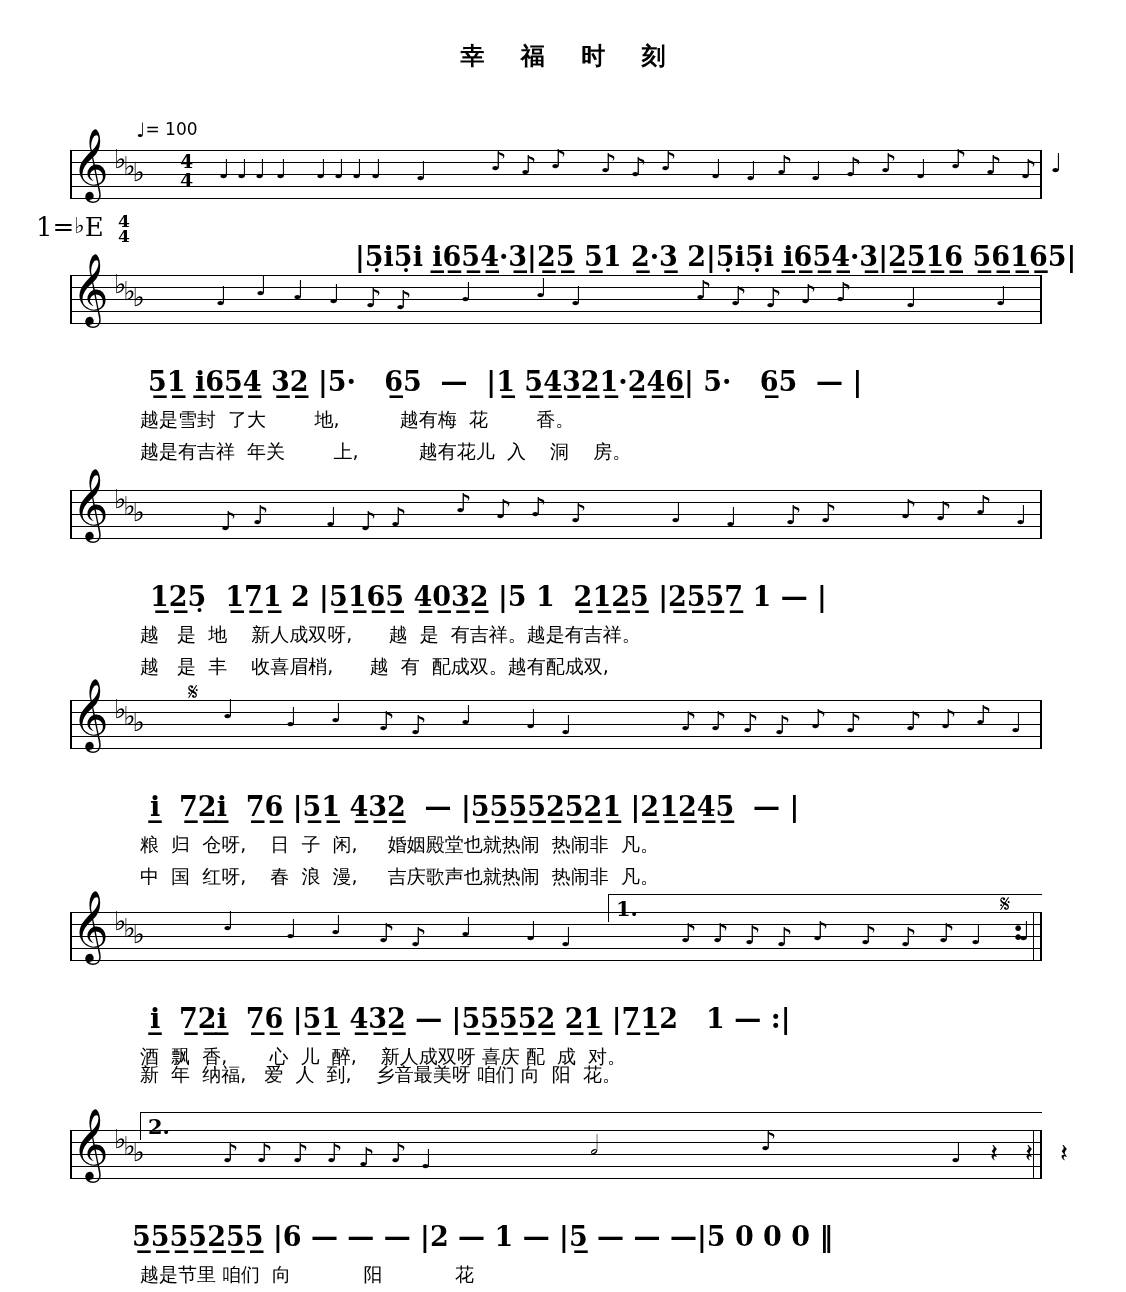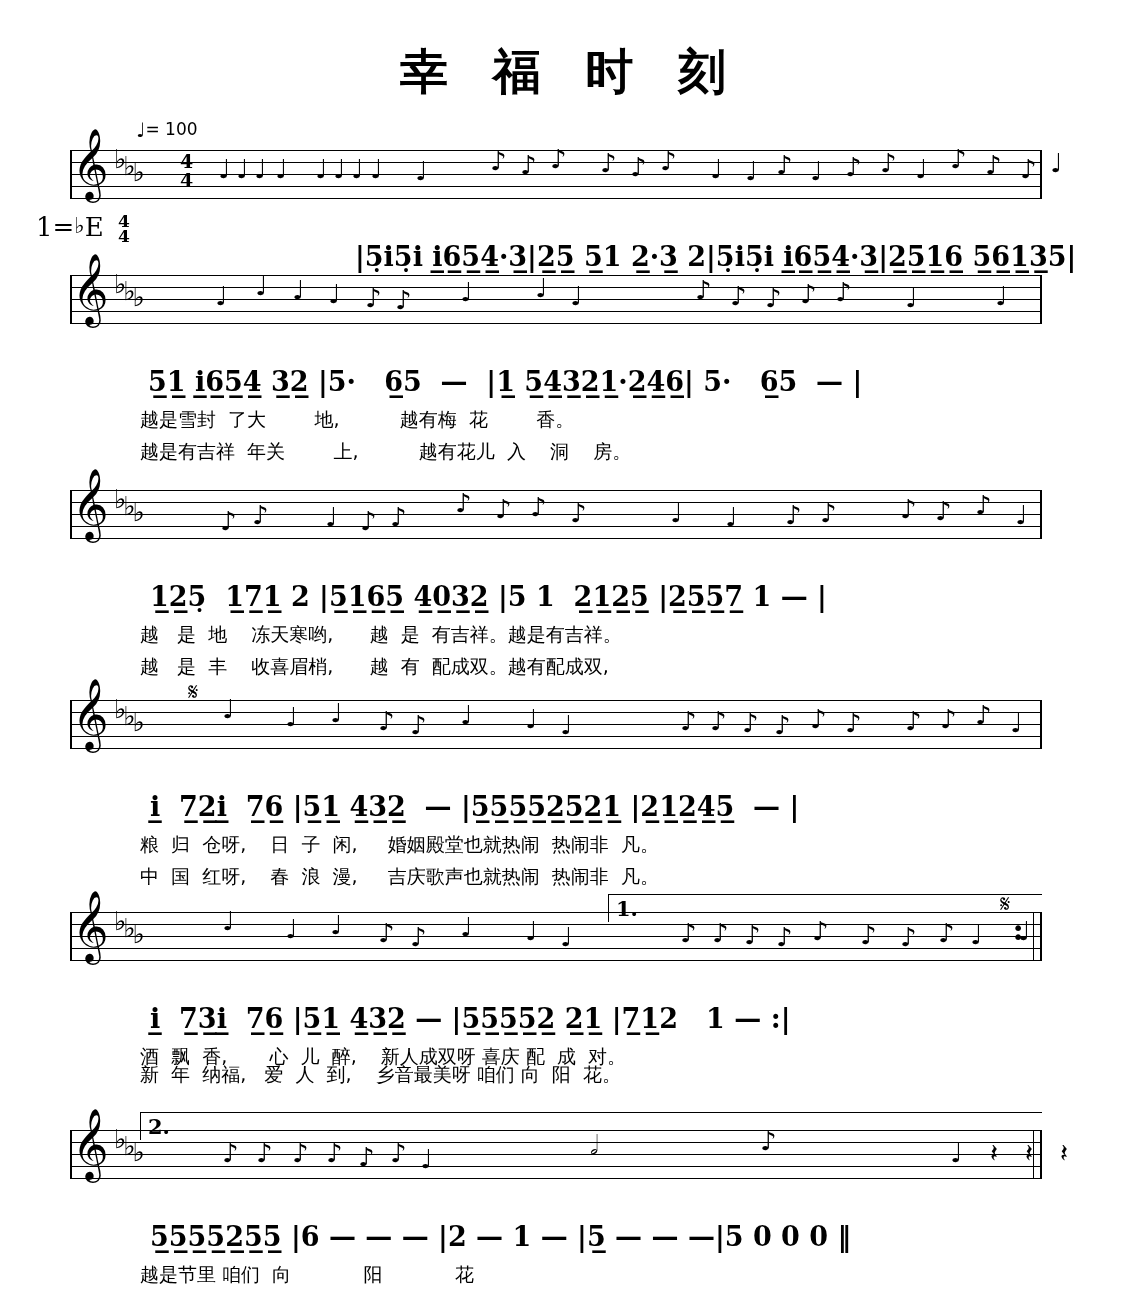--- a/index.html
+++ b/index.html
@@ -22,21 +22,21 @@
   }
 
   
   .title {
     position: absolute;
     top: 40px;
     left: 0;
     width: 1126px;
     text-align: center;
     font-family: "DejaVu Serif", serif;
-    font-size: 48px;
+    font-size: 24px;
     font-weight: bold;
     letter-spacing: 14px;
     text-indent: 14px;
   }
   .credits {
     position: absolute;
     top: 68px;
     right: 118px;
     font-family: "DejaVu Sans", sans-serif;
     font-size: 19px;
@@ -268,21 +268,21 @@
         <span class="nt" style="left:775px; top:8px;">♪</span>
         <span class="nt" style="left:810px; top:4px;">♪</span>
         <span class="nt" style="left:845px; top:10px;">♩</span>
         <span class="nt" style="left:880px; top:0px;">♪</span>
         <span class="nt" style="left:915px; top:6px;">♪</span>
         <span class="nt" style="left:950px; top:10px;">♪</span>
         <span class="nt" style="left:980px; top:4px;">♩</span>
       </div>
     </div>
     <div class="jianpu" style="top:60px;">
-      <span class="jp-seg" style="left:285px;">|5̣i5̣i i̲6̲5̲4̲·3̲|2̲5̲ 5̲1 2̲·3̲ 2|5̣i5̣i i̲6̲5̲4̲·3̲|2̲5̲1̲6̲ 5̲6̲1̲3̲5|</span>
+      <span class="jp-seg" style="left:285px;">|5̣i5̣i i̲6̲5̲4̲·3̲|2̲5̲ 5̲1 2̲·3̲ 2|5̣i5̣i i̲6̲5̲4̲·3̲|2̲5̲1̲6̲ 5̲6̲1̲6̲5|</span>
     </div>
   </div>
 
   <div class="system" style="top:275px;">
     <div class="stafflines">
       <div class="ln"></div>
         <div class="ln"></div>
         <div class="ln"></div>
         <div class="ln"></div>
         <div class="ln"></div>
@@ -352,21 +352,21 @@
         <span class="nt" style="left:830px; top:10px;">♪</span>
         <span class="nt" style="left:865px; top:12px;">♪</span>
         <span class="nt" style="left:905px; top:6px;">♪</span>
         <span class="nt" style="left:945px; top:16px;">♩</span>
       </div>
     </div>
     <div class="jianpu" style="top:60px;">
       <span class="jp-seg" style="left:80px;">1̲2̲5̣  1̲7̲1̲ 2 |5̲1̲6̲5̲ 4̲0̲3̲2̲ |5 1  2̲1̲2̲5̲ |2̲5̲5̲7̲ 1 — |</span>
     </div>
     <div class="lyrics" style="top:110px;">
-      <span class="ly-seg" style="left:70px;">越   是  地    冻天寒哟,      越  是  有吉祥。越是有吉祥。</span>
+      <span class="ly-seg" style="left:70px;">越   是  地    新人成双呀,      越  是  有吉祥。越是有吉祥。</span>
     </div>
     <div class="lyrics" style="top:142px;">
       <span class="ly-seg" style="left:70px;">越   是  丰    收喜眉梢,      越  有  配成双。越有配成双,</span>
     </div>
   </div>
 
   <div class="system" style="top:700px;">
     <div class="stafflines">
       <div class="ln"></div>
         <div class="ln"></div>
@@ -447,21 +447,21 @@
         <span class="nt" style="left:706px; top:16px;">♪</span>
         <span class="nt" style="left:742px; top:10px;">♪</span>
         <span class="nt" style="left:790px; top:14px;">♪</span>
         <span class="nt" style="left:830px; top:16px;">♪</span>
         <span class="nt" style="left:868px; top:12px;">♪</span>
         <span class="nt" style="left:900px; top:14px;">♩</span>
         <span class="nt" style="left:948px; top:10px;">♩</span>
       </div>
     </div>
     <div class="jianpu" style="top:60px;">
-      <span class="jp-seg" style="left:80px;">i̲  7̲3̲i̲  7̲6̲ |5̲1̲ 4̲3̲2̲ — |5̲5̲5̲5̲2̲ 2̲1̲ |7̲1̲2   1 — :|</span>
+      <span class="jp-seg" style="left:80px;">i̲  7̲2̲i̲  7̲6̲ |5̲1̲ 4̲3̲2̲ — |5̲5̲5̲5̲2̲ 2̲1̲ |7̲1̲2   1 — :|</span>
     </div>
     <div class="lyrics" style="top:110px;">
       <span class="ly-seg" style="left:70px;">酒  飘  香,       心  儿  醉,    新人成双呀 喜庆 配  成  对。</span>
     </div>
     <div class="lyrics" style="top:128px;">
       <span class="ly-seg" style="left:70px;">新  年  纳福,   爱  人  到,    乡音最美呀 咱们 向  阳  花。</span>
     </div>
   </div>
 
   <div class="system" style="top:1130px;">
@@ -492,20 +492,20 @@
         <span class="nt" style="left:350px; top:20px;">♩</span>
         <span class="nt" style="left:520px; top:6px;">𝅗𝅥</span>
         <span class="nt" style="left:690px; top:2px;">♪</span>
         <span class="nt" style="left:880px; top:14px;">♩</span>
         <span class="nt" style="left:920px; top:14px;">𝄽</span>
         <span class="nt" style="left:955px; top:14px;">𝄽</span>
         <span class="nt" style="left:990px; top:14px;">𝄽</span>
       </div>
     </div>
     <div class="jianpu" style="top:60px;">
-      <span class="jp-seg" style="left:80px;text-align:center;">5̲5̲5̲5̲2̲5̲5̲ |6 — — — |2 — 1 — |5̲ — — —|5 0 0 0 ‖</span>
+      <span class="jp-seg" style="left:62px;text-align:center;">5̲5̲5̲5̲2̲5̲5̲ |6 — — — |2 — 1 — |5̲ — — —|5 0 0 0 ‖</span>
     </div>
     <div class="lyrics" style="top:110px;">
       <span class="ly-seg" style="left:70px;">越是节里 咱们  向            阳            花</span>
     </div>
   </div>
 
 </div>
 
 </body></html>

